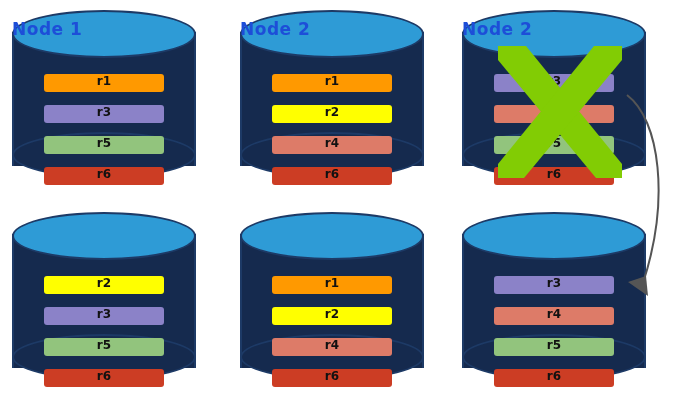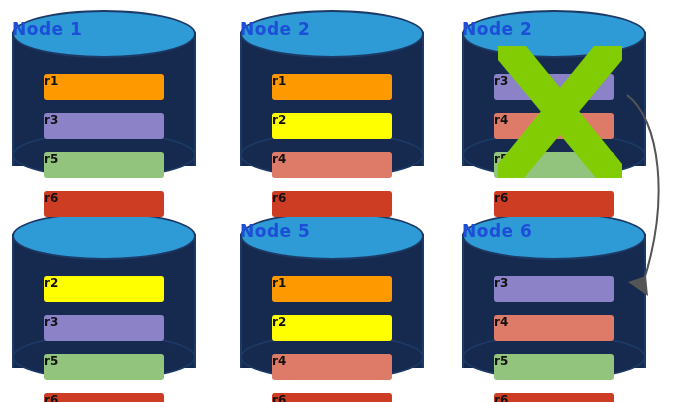--- a/index.html
+++ b/index.html
@@ -77,23 +77,24 @@
 
   
   .records {
     position: absolute;
     left: 32px;
     top: 64px;
     width: 120px;
     z-index: 4;
   }
   .rec {
-    height: 26px;
+    height: 18px;
     margin-bottom: 13px;
     border-radius: 3px;
+    text-align: center;
     font-size: 12px;
     font-weight: bold;
     color: #111111;
     line-height: 14px;
     box-sizing: border-box;
   }
   .rec:last-child { margin-bottom: 0; }
 
   
   .cross {
@@ -173,34 +174,32 @@
       <div class="rec" style="background: rgb(139, 130, 200);">r3</div>
       <div class="rec" style="background: rgb(146, 196, 125);">r5</div>
       <div class="rec" style="background: rgb(204, 61, 36);">r6</div>
     </div>
   </div>
 
   <div class="node" style="left:240px; top:212px;">
     <div class="cyl-body"></div>
     <div class="cyl-bottom"></div>
     <div class="cyl-top"></div>
-    <div class="node-label">Node  5</div>
     <div class="records">
       <div class="rec" style="background: rgb(255, 153, 0);">r1</div>
       <div class="rec" style="background: rgb(255, 255, 0);">r2</div>
       <div class="rec" style="background: rgb(221, 123, 104);">r4</div>
       <div class="rec" style="background: rgb(204, 61, 36);">r6</div>
     </div>
   </div>
 
   <div class="node" style="left:462px; top:212px;">
     <div class="cyl-body"></div>
     <div class="cyl-bottom"></div>
     <div class="cyl-top"></div>
-    <div class="node-label">Node  6</div>
     <div class="records">
       <div class="rec" style="background: rgb(139, 130, 200);">r3</div>
       <div class="rec" style="background: rgb(221, 123, 104);">r4</div>
       <div class="rec" style="background: rgb(146, 196, 125);">r5</div>
       <div class="rec" style="background: rgb(204, 61, 36);">r6</div>
     </div>
   </div>
 
   <svg id="arrow-layer" viewBox="0 0 676 402">
     <path d="M 627 95 C 660 120, 670 200, 643 283" stroke="#555555" stroke-width="2" fill="none"></path>

